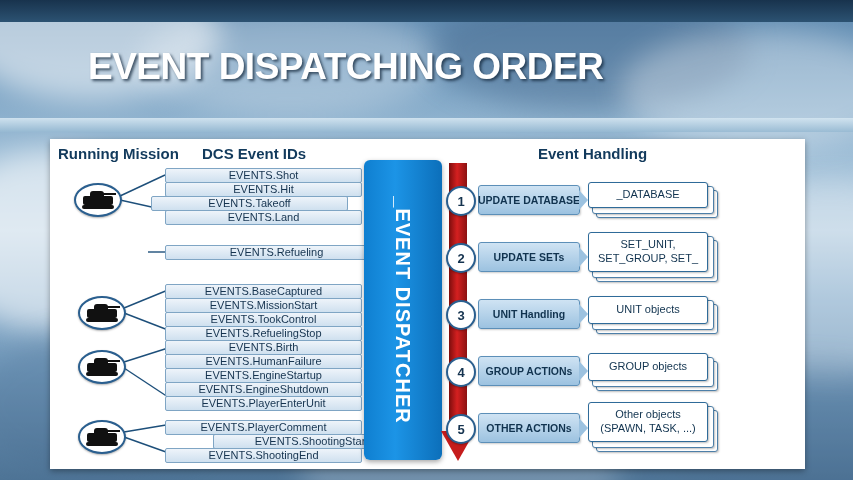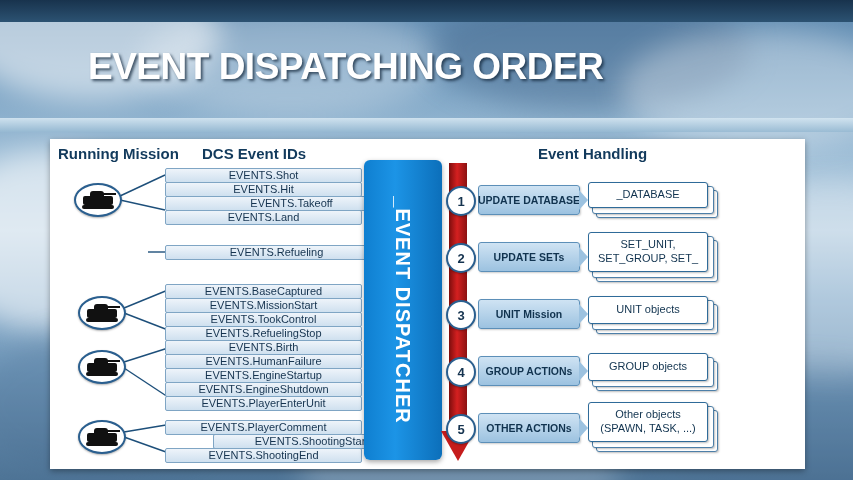--- a/index.html
+++ b/index.html
@@ -334,21 +334,21 @@
   </div>
   <div class="tank" style="left:78px; top:420px;">
     <div class="body"></div>
       <div class="turret"></div>
       <div class="barrel"></div>
       <div class="tracks"></div>
   </div>
 
   <div class="evt" style="left:165px; top:168px; width:195px;">EVENTS.Shot</div>
   <div class="evt" style="left:165px; top:182px; width:195px;">EVENTS.Hit</div>
-  <div class="evt" style="left:165px; top:196px; width:195px;padding-left:28px;">EVENTS.Takeoff</div>
+  <div class="evt" style="left:151px; top:196px; width:195px;">EVENTS.Takeoff</div>
   <div class="evt" style="left:165px; top:210px; width:195px;">EVENTS.Land</div>
 
   <div class="evt" style="left:165px; top:245px; width:195px;padding-left:13px;">EVENTS.Refueling</div>
 
   <div class="evt" style="left:165px; top:284px; width:195px;">EVENTS.BaseCaptured</div>
   <div class="evt" style="left:165px; top:298px; width:195px;">EVENTS.MissionStart</div>
   <div class="evt" style="left:165px; top:312px; width:195px;">EVENTS.TookControl</div>
   <div class="evt" style="left:165px; top:326px; width:195px;">EVENTS.RefuelingStop</div>
   <div class="evt" style="left:165px; top:340px; width:195px;">EVENTS.Birth</div>
   <div class="evt" style="left:165px; top:354px; width:195px;">EVENTS.HumanFailure</div>
@@ -377,21 +377,21 @@
   <div class="num" style="left:446px; top:243px;">2</div>
   <div class="action" style="left:478px; top:242px; width:100px;">UPDATE SETs</div>
   <div class="stack" style="left:588px; top:232px; width:108px; height:48px;">
     <div class="sheet" style="left:8px; top:8px; width:120px; height:40px;"></div>
     <div class="sheet" style="left:4px; top:4px; width:120px; height:40px;"></div>
     <div class="front" style="width:120px; height:40px; white-space:pre-line;">SET_UNIT,
 SET_GROUP, SET_</div>
   </div>
 
   <div class="num" style="left:446px; top:300px;">3</div>
-  <div class="action" style="left:478px; top:299px; width:100px;">UNIT Mission</div>
+  <div class="action" style="left:478px; top:299px; width:100px;">UNIT Handling</div>
   <div class="stack" style="left:588px; top:296px; width:128px; height:36px;">
     <div class="sheet" style="left:8px; top:8px; width:120px; height:28px;"></div>
     <div class="sheet" style="left:4px; top:4px; width:120px; height:28px;"></div>
     <div class="front" style="width:120px; height:28px;">UNIT objects</div>
   </div>
 
   <div class="num" style="left:446px; top:357px;">4</div>
   <div class="action" style="left:478px; top:356px; width:100px;">GROUP ACTIONs</div>
   <div class="stack" style="left:588px; top:353px; width:128px; height:36px;">
     <div class="sheet" style="left:8px; top:8px; width:120px; height:28px;"></div>

